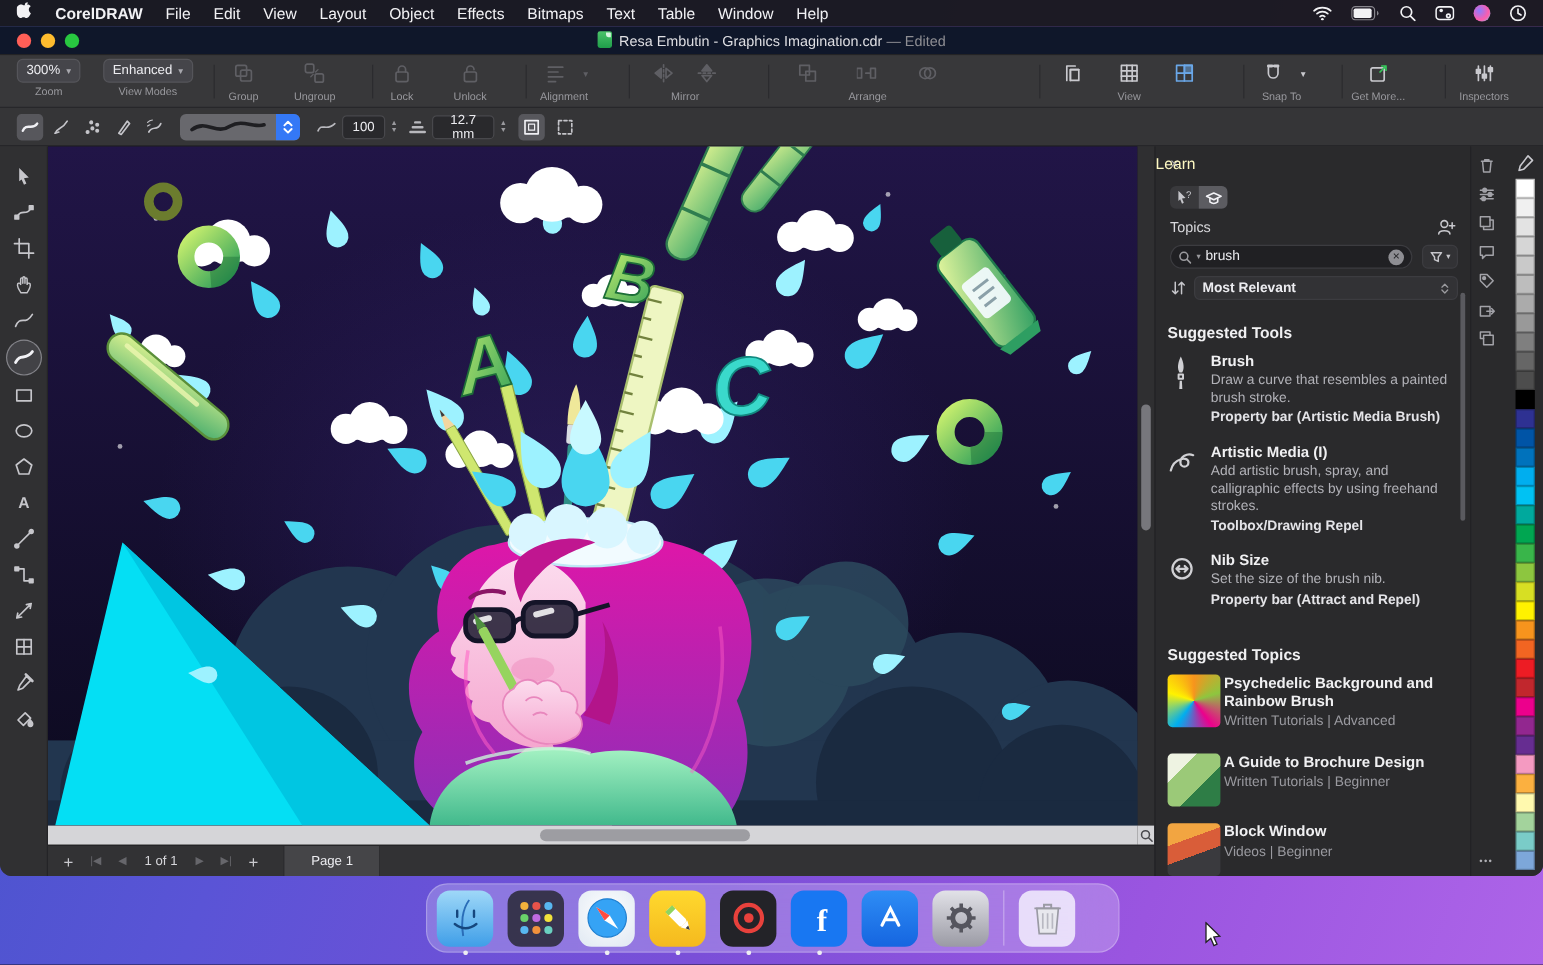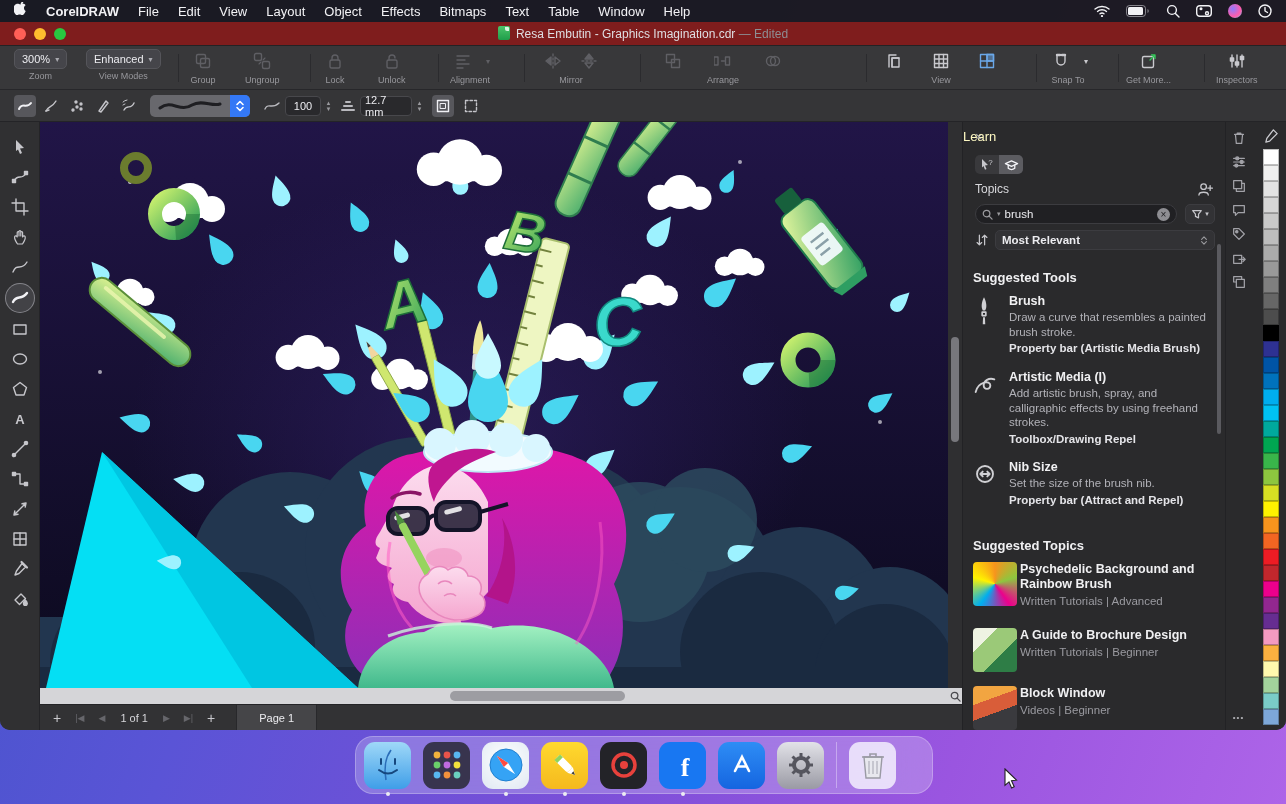--- a/index.html
+++ b/index.html
@@ -12,21 +12,21 @@
     display:flex; align-items:center; padding:0 14px; color:#f2f2f5; font-size:13px; z-index:50; }
   .menubar .mi { margin-right:19px; white-space:nowrap; }
   .menubar .app { font-weight:bold; }
   .mb-right { margin-left:auto; display:flex; align-items:center; gap:16px; }
   .mb-right svg { display:block; }
 
   
   .window { position:absolute; top:22px; left:0; width:1286px; height:708px; background:#333335;
     border-radius:0 0 10px 10px; overflow:hidden; }
 
-  .titlebar { position:absolute; top:0; left:0; width:100%; height:24px; background:#7f1d1d;
+  .titlebar { position:absolute; top:0; left:0; width:100%; height:24px; background:#0f172a;
     border-bottom:1px solid #232325; }
   .tl { position:absolute; top:6px; width:12px; height:12px; border-radius:50%; }
   .titlebar .title { position:absolute; top:4px; left:0; width:100%; text-align:center; font-size:12px; color:#dfdfe3; }
   .title .edited { color:#8e8e93; }
   .doc-ic { display:inline-block; width:12px; height:14px; background:linear-gradient(180deg,#4cc46a,#1f9e4a);
     border-radius:2px; vertical-align:-2px; margin-right:6px; position:relative; }
   .doc-ic::after { content:""; position:absolute; right:1px; top:1px; width:4px; height:4px; background:#d8f5e0; border-radius:0 1px 0 2px; }
 
   
   .toolbar { position:absolute; top:24px; left:0; width:100%; height:44px; background:#38383a; border-bottom:1px solid #27272a; }
@@ -35,21 +35,21 @@
   .pill { height:20px; background:#45454a; border:1px solid #55555a; border-radius:5px; color:#ececf0;
     font-size:11px; display:flex; align-items:center; padding:0 7px; gap:5px; }
   .pill .chev { font-size:8px; color:#a8a8ae; }
   .tb-icons { display:flex; gap:10px; align-items:center; height:24px; }
   .tb-btn { width:26px; height:24px; display:flex; align-items:center; justify-content:center; }
   .en { color:#c9c9ce; } .dis { color:#5f5f64; }
   .tb-sep { position:absolute; top:8px; width:1px; height:28px; background:#2b2b2e; }
   svg.ic { stroke:currentColor; fill:none; stroke-width:1.4; stroke-linecap:round; stroke-linejoin:round; display:block; }
 
   
-  .propbar { position:absolute; top:68px; left:0; width:100%; height:32px; background:#353537; border-bottom:1px solid #242427; }
+  .propbar { position:absolute; top:68px; left:0; width:100%; height:32px; background:#353537; border-bottom:1px solid #242427;text-align:center; }
   .pb-btn { position:absolute; top:5px; width:22px; height:22px; border-radius:4px; display:flex; align-items:center; justify-content:center; color:#c4c4c9; }
   .pb-btn.sel { background:#57575c; color:#f0f0f4; }
   .pb-picker { position:absolute; top:5px; left:150px; width:100px; height:22px; background:#68686d; border-radius:5px; display:flex; overflow:hidden; }
   .pb-picker .prev { flex:1; display:flex; align-items:center; justify-content:center; }
   .pb-pop { width:20px; background:#3478f6; display:flex; align-items:center; justify-content:center; }
   .spin { position:absolute; top:6px; height:20px; display:flex; align-items:center; }
   .spin .val { background:#29292c; border:1px solid #48484c; border-radius:4px; height:20px; color:#ececf0; font-size:11px;
     display:flex; align-items:center; justify-content:center; padding:0 4px; }
   .stepper { width:11px; height:20px; margin-left:2px; display:flex; flex-direction:column; align-items:center; justify-content:center; color:#9a9a9e; font-size:6px; line-height:6px; }
   .pb-ic { position:absolute; top:8px; color:#b8b8bd; }

